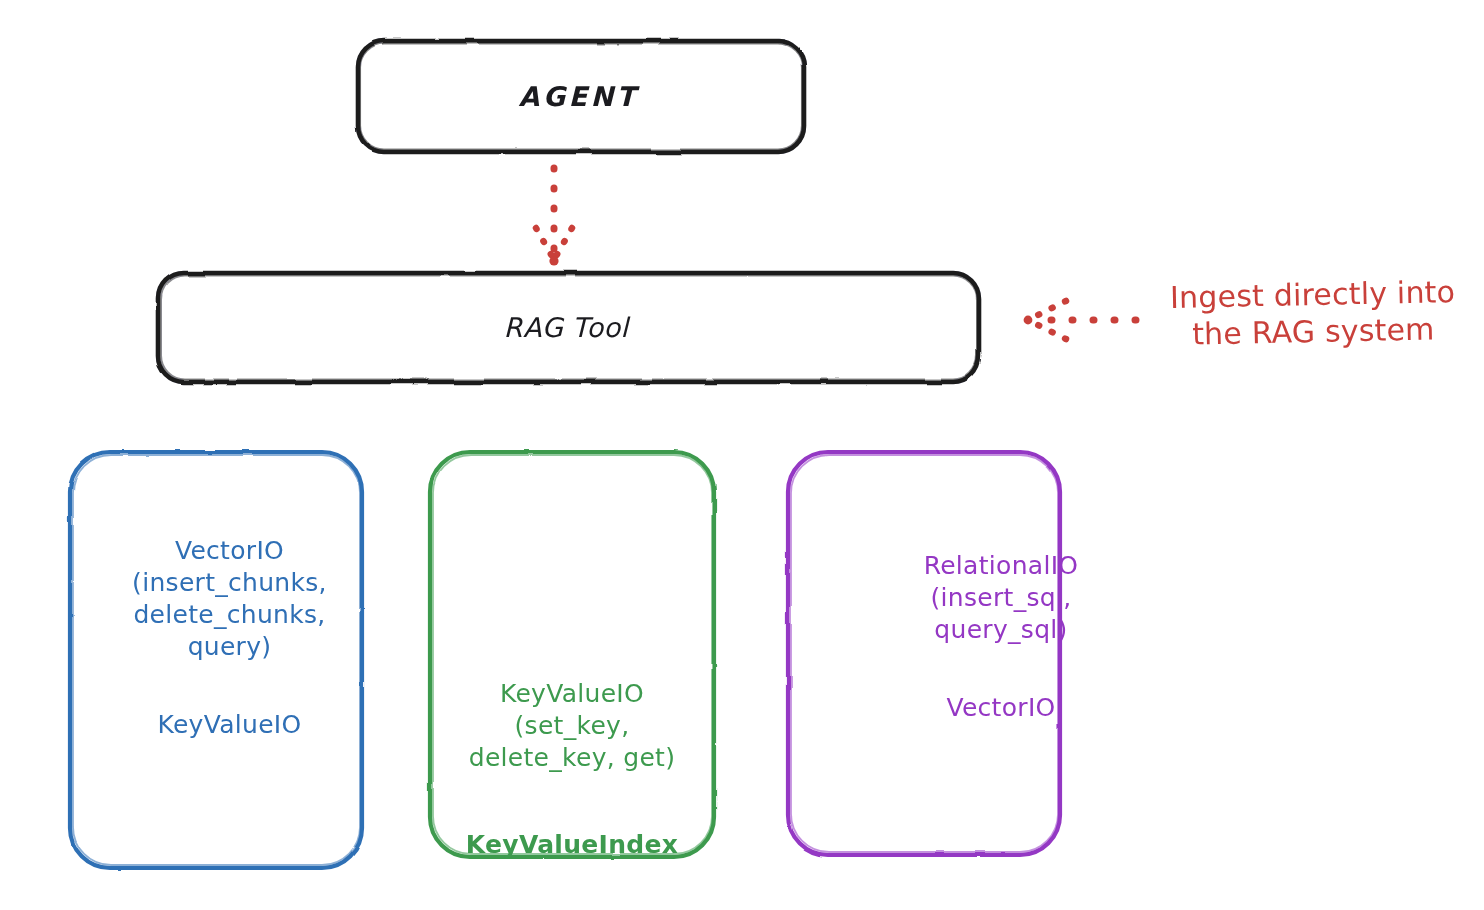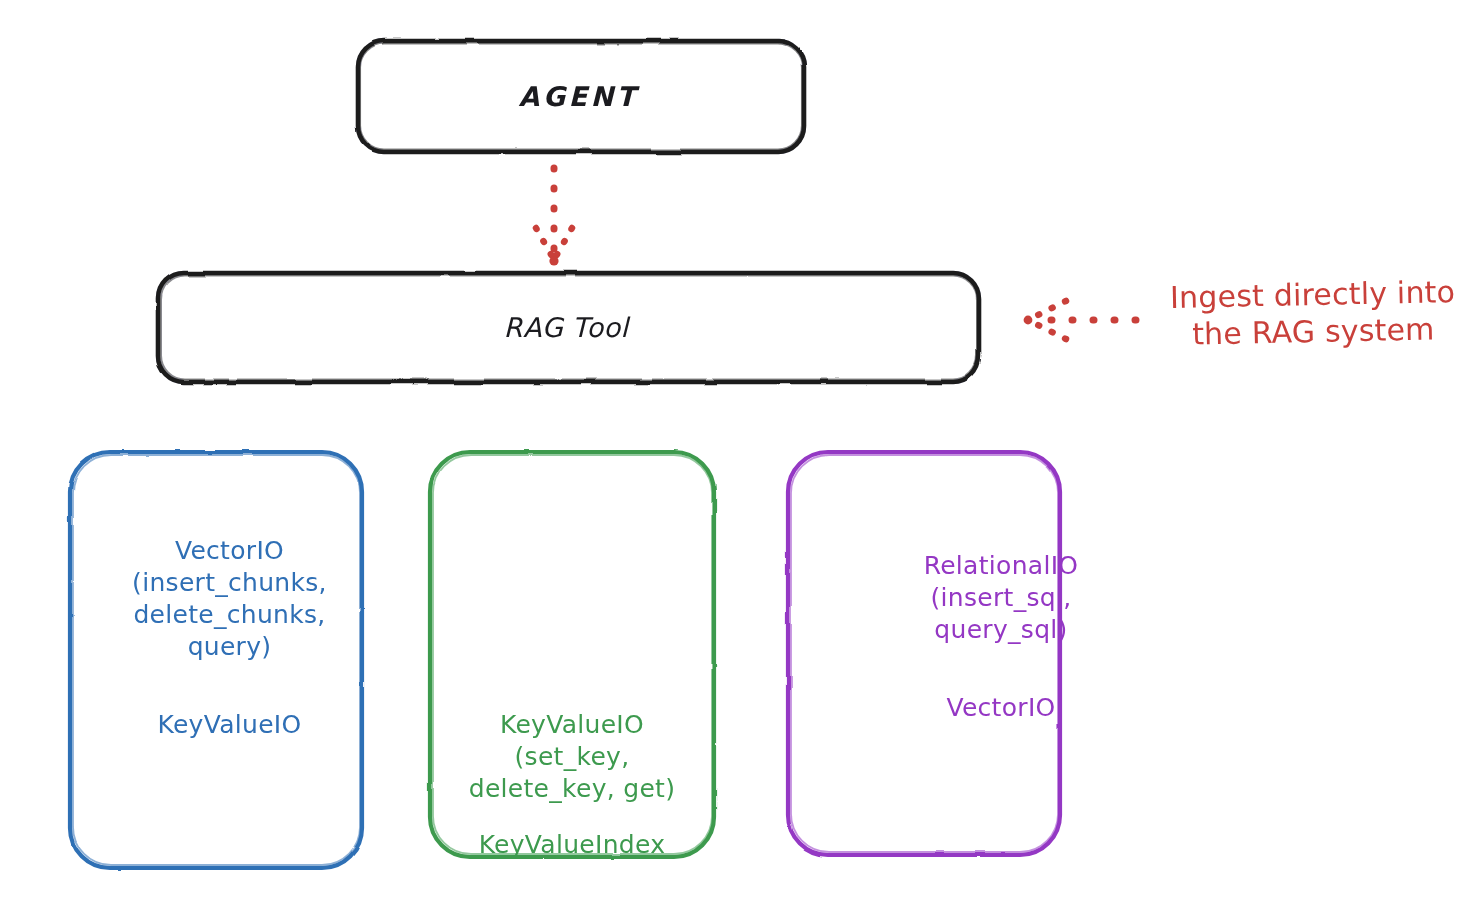--- a/index.html
+++ b/index.html
@@ -81,21 +81,21 @@
   .store-index {
     font-family: "DejaVu Sans", sans-serif;
     font-size: 25px;
     font-weight: 500;
     letter-spacing: 0.3px;
     width: 100%;
   }
   #vector-box .store-text   { margin-top: 85px; }
   #vector-box .store-index  { margin-top: 47px; }
   #keyvalue-box .store-text { margin-top: 100px; }
-  #keyvalue-box .store-index{ margin-top: 25px; }
+  #keyvalue-box .store-index{ margin-top: 56px; font-weight: bold; }
   #relational-box .store-text { margin-top: 100px; }
   #relational-box .store-index{ margin-top: 47px; }
 
   .c-blue   { color: #2f6fb5; }
   .c-green  { color: #3d9a4e; }
   .c-purple { color: #9437c4; }
 
   
   #ingest-note {
     position: absolute;

